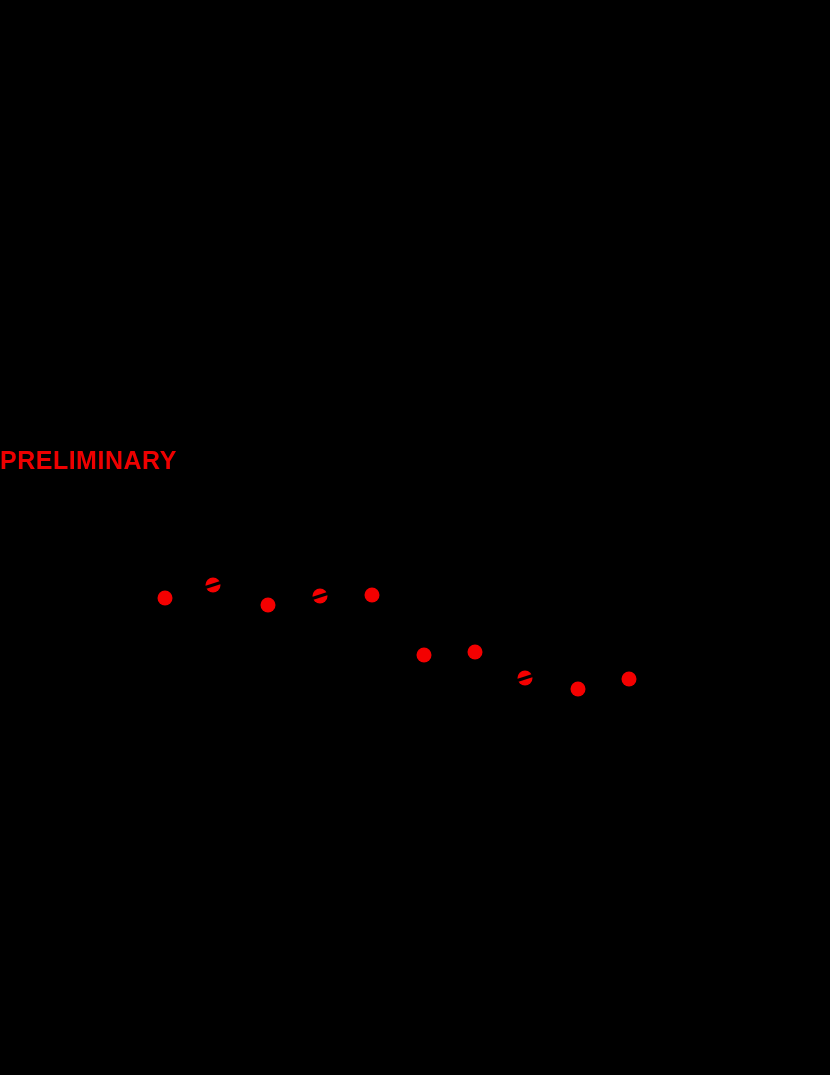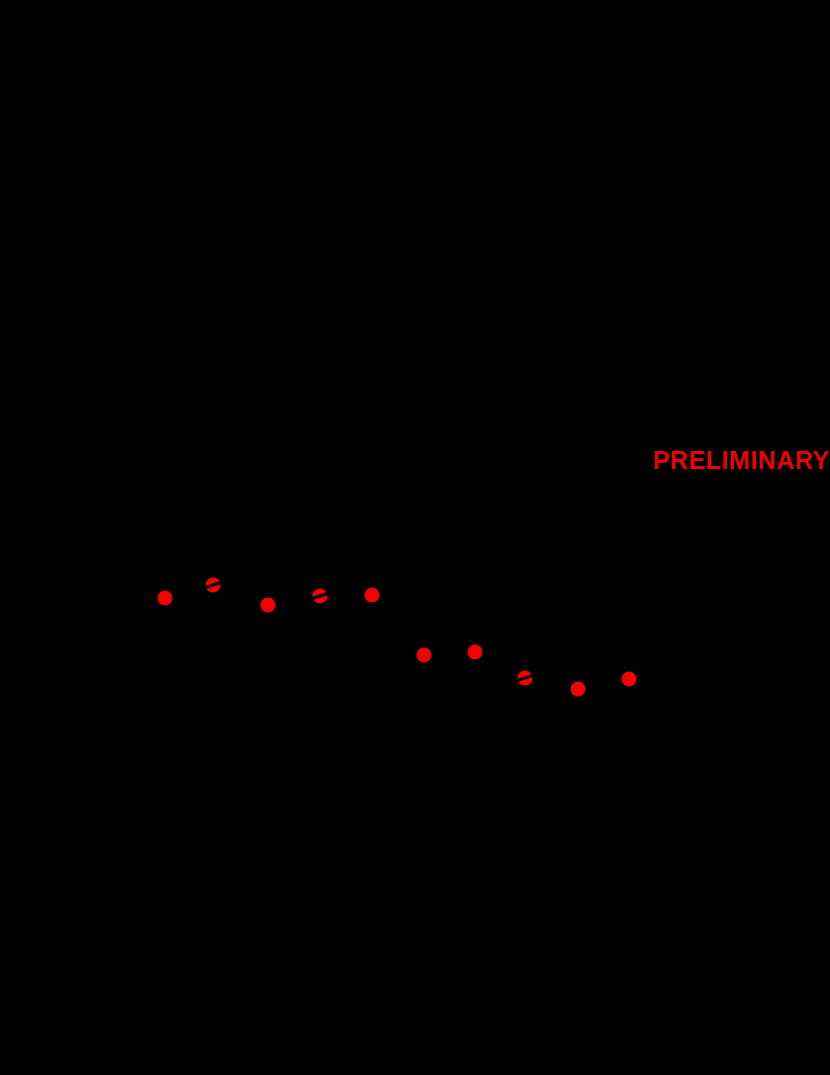--- a/index.html
+++ b/index.html
@@ -13,21 +13,21 @@
     height: 1075px;
     background: #000000;
     overflow: hidden;
     font-family: "Liberation Sans", sans-serif;
   }
   .watermark {
     position: absolute;
     left: 0;
     top: 446px;
     width: 100%;
-    text-align: right;
+    text-align: left;
     font-size: 25px;
     font-weight: bold;
     letter-spacing: 0.5px;
     color: #ee0000;
     user-select: none;
   }
   .data-point {
     position: absolute;
     width: 15px;
     height: 15px;

